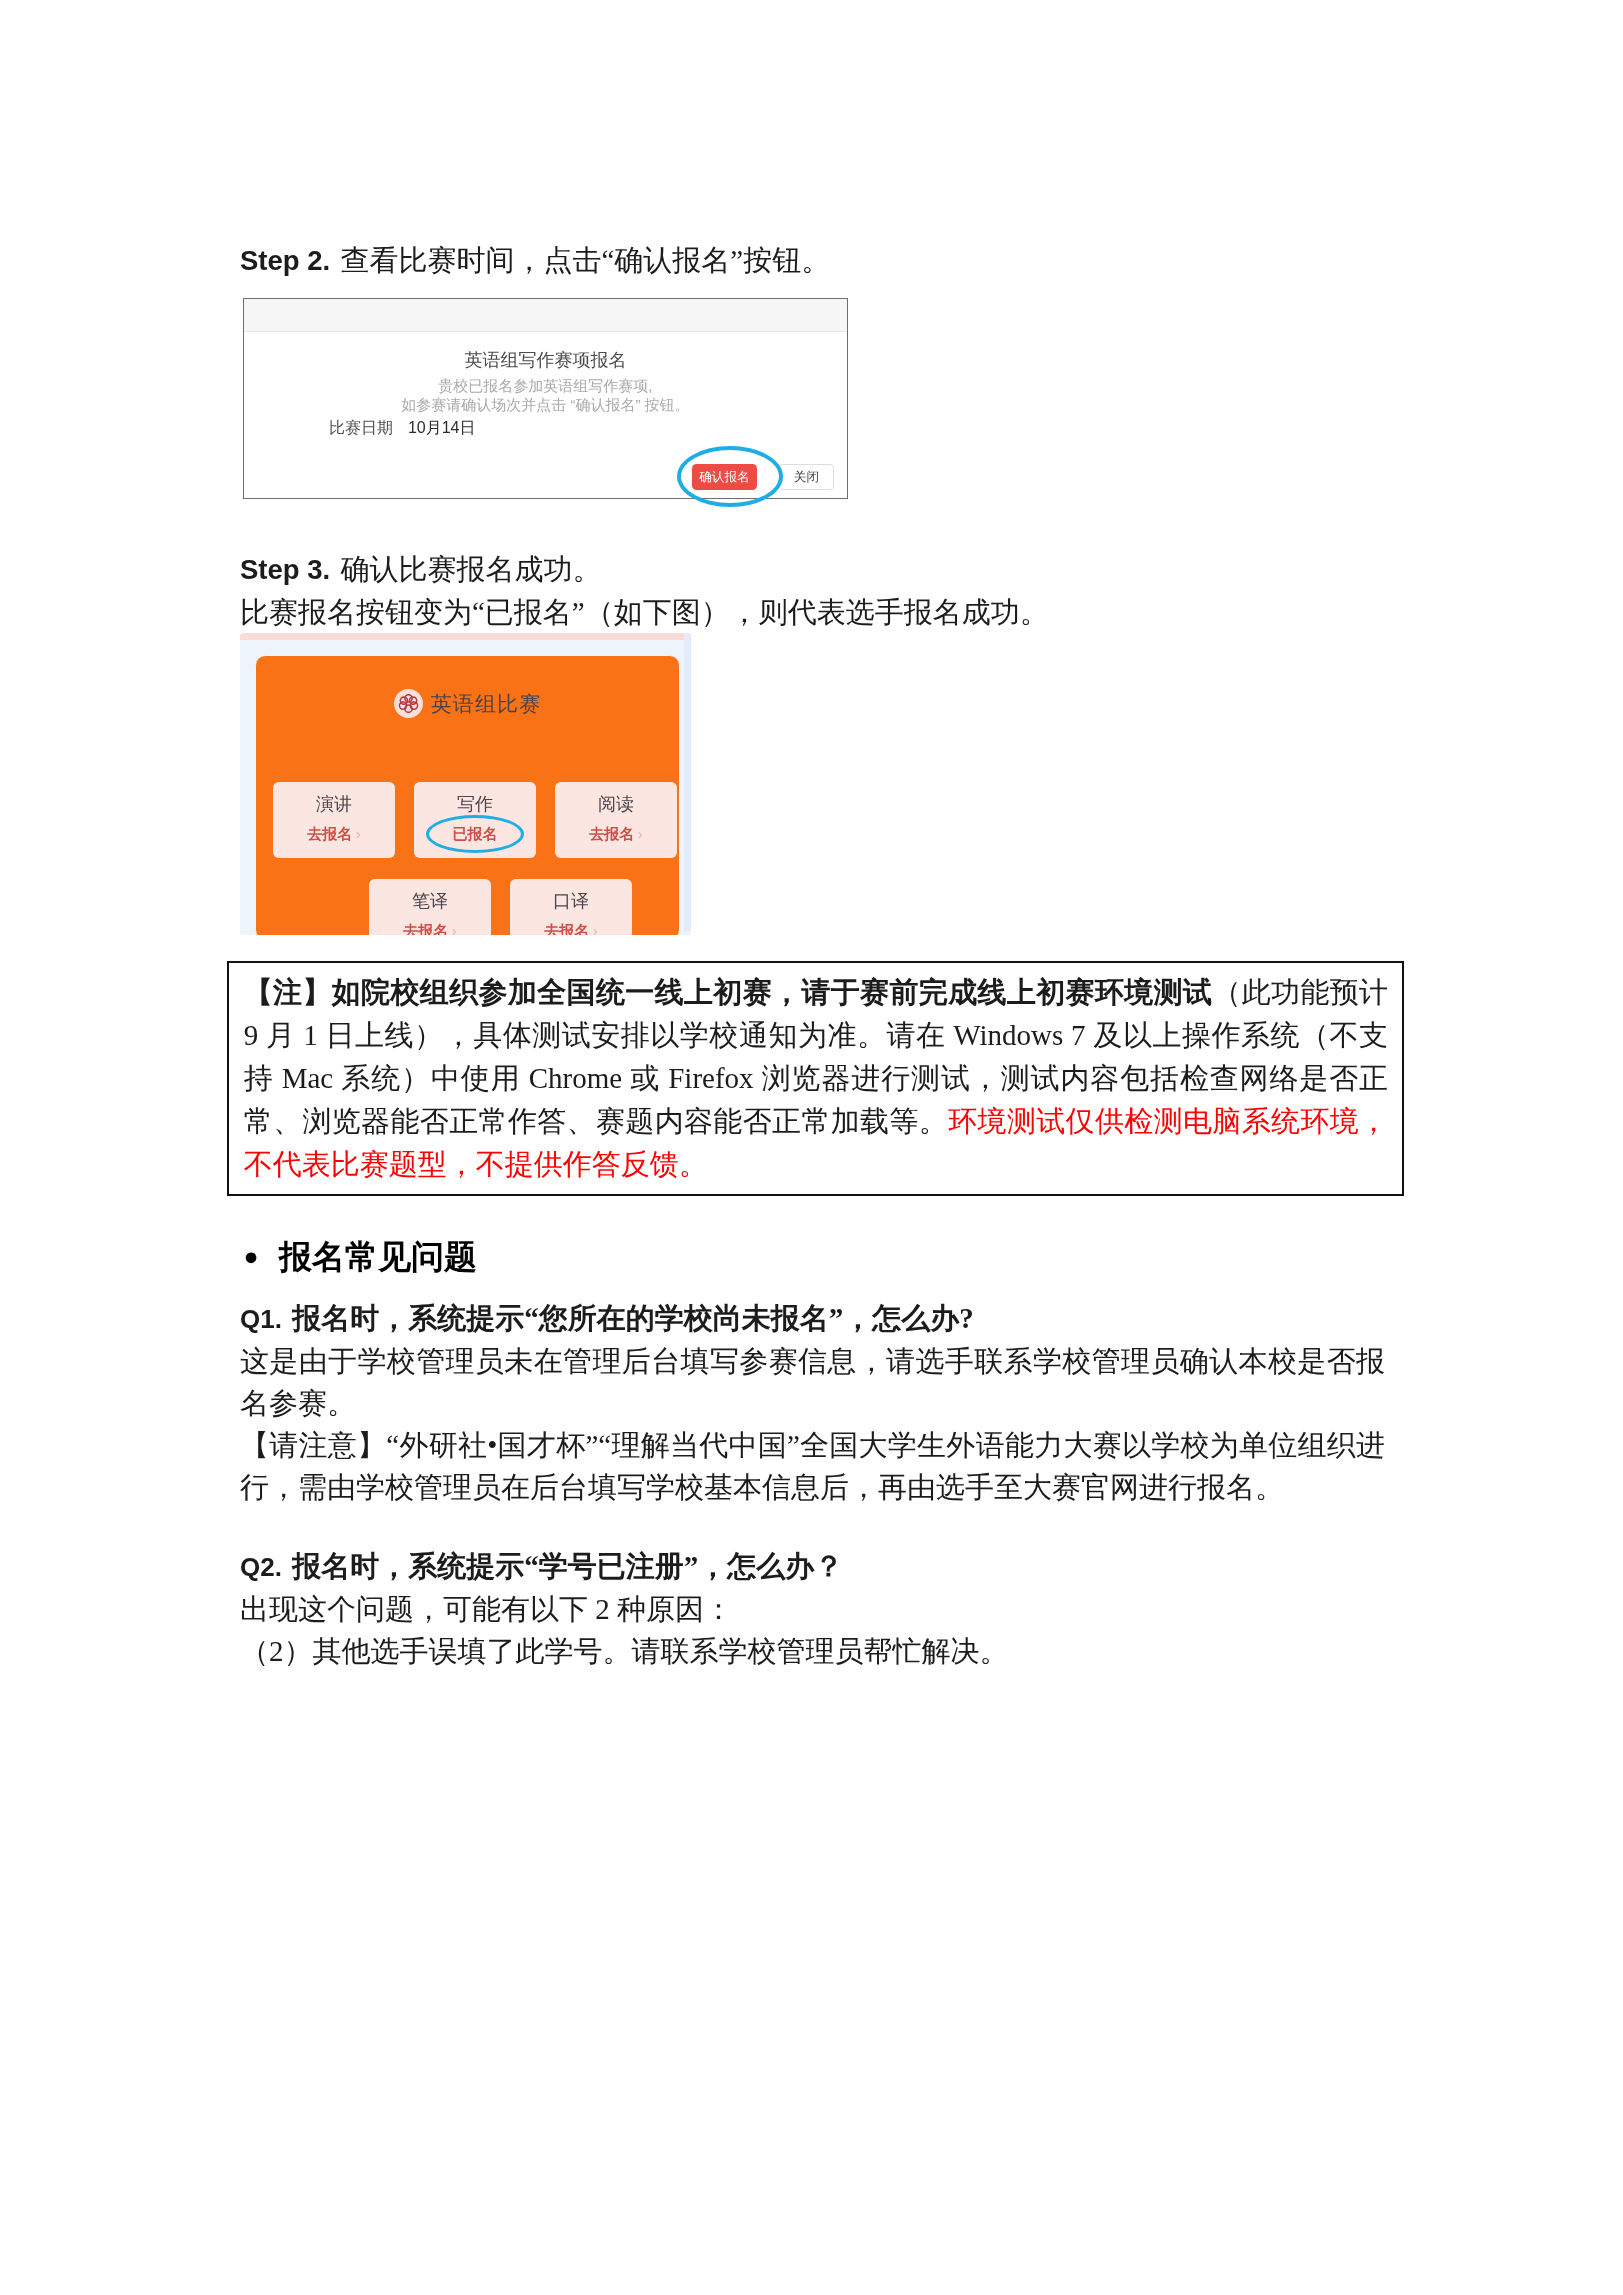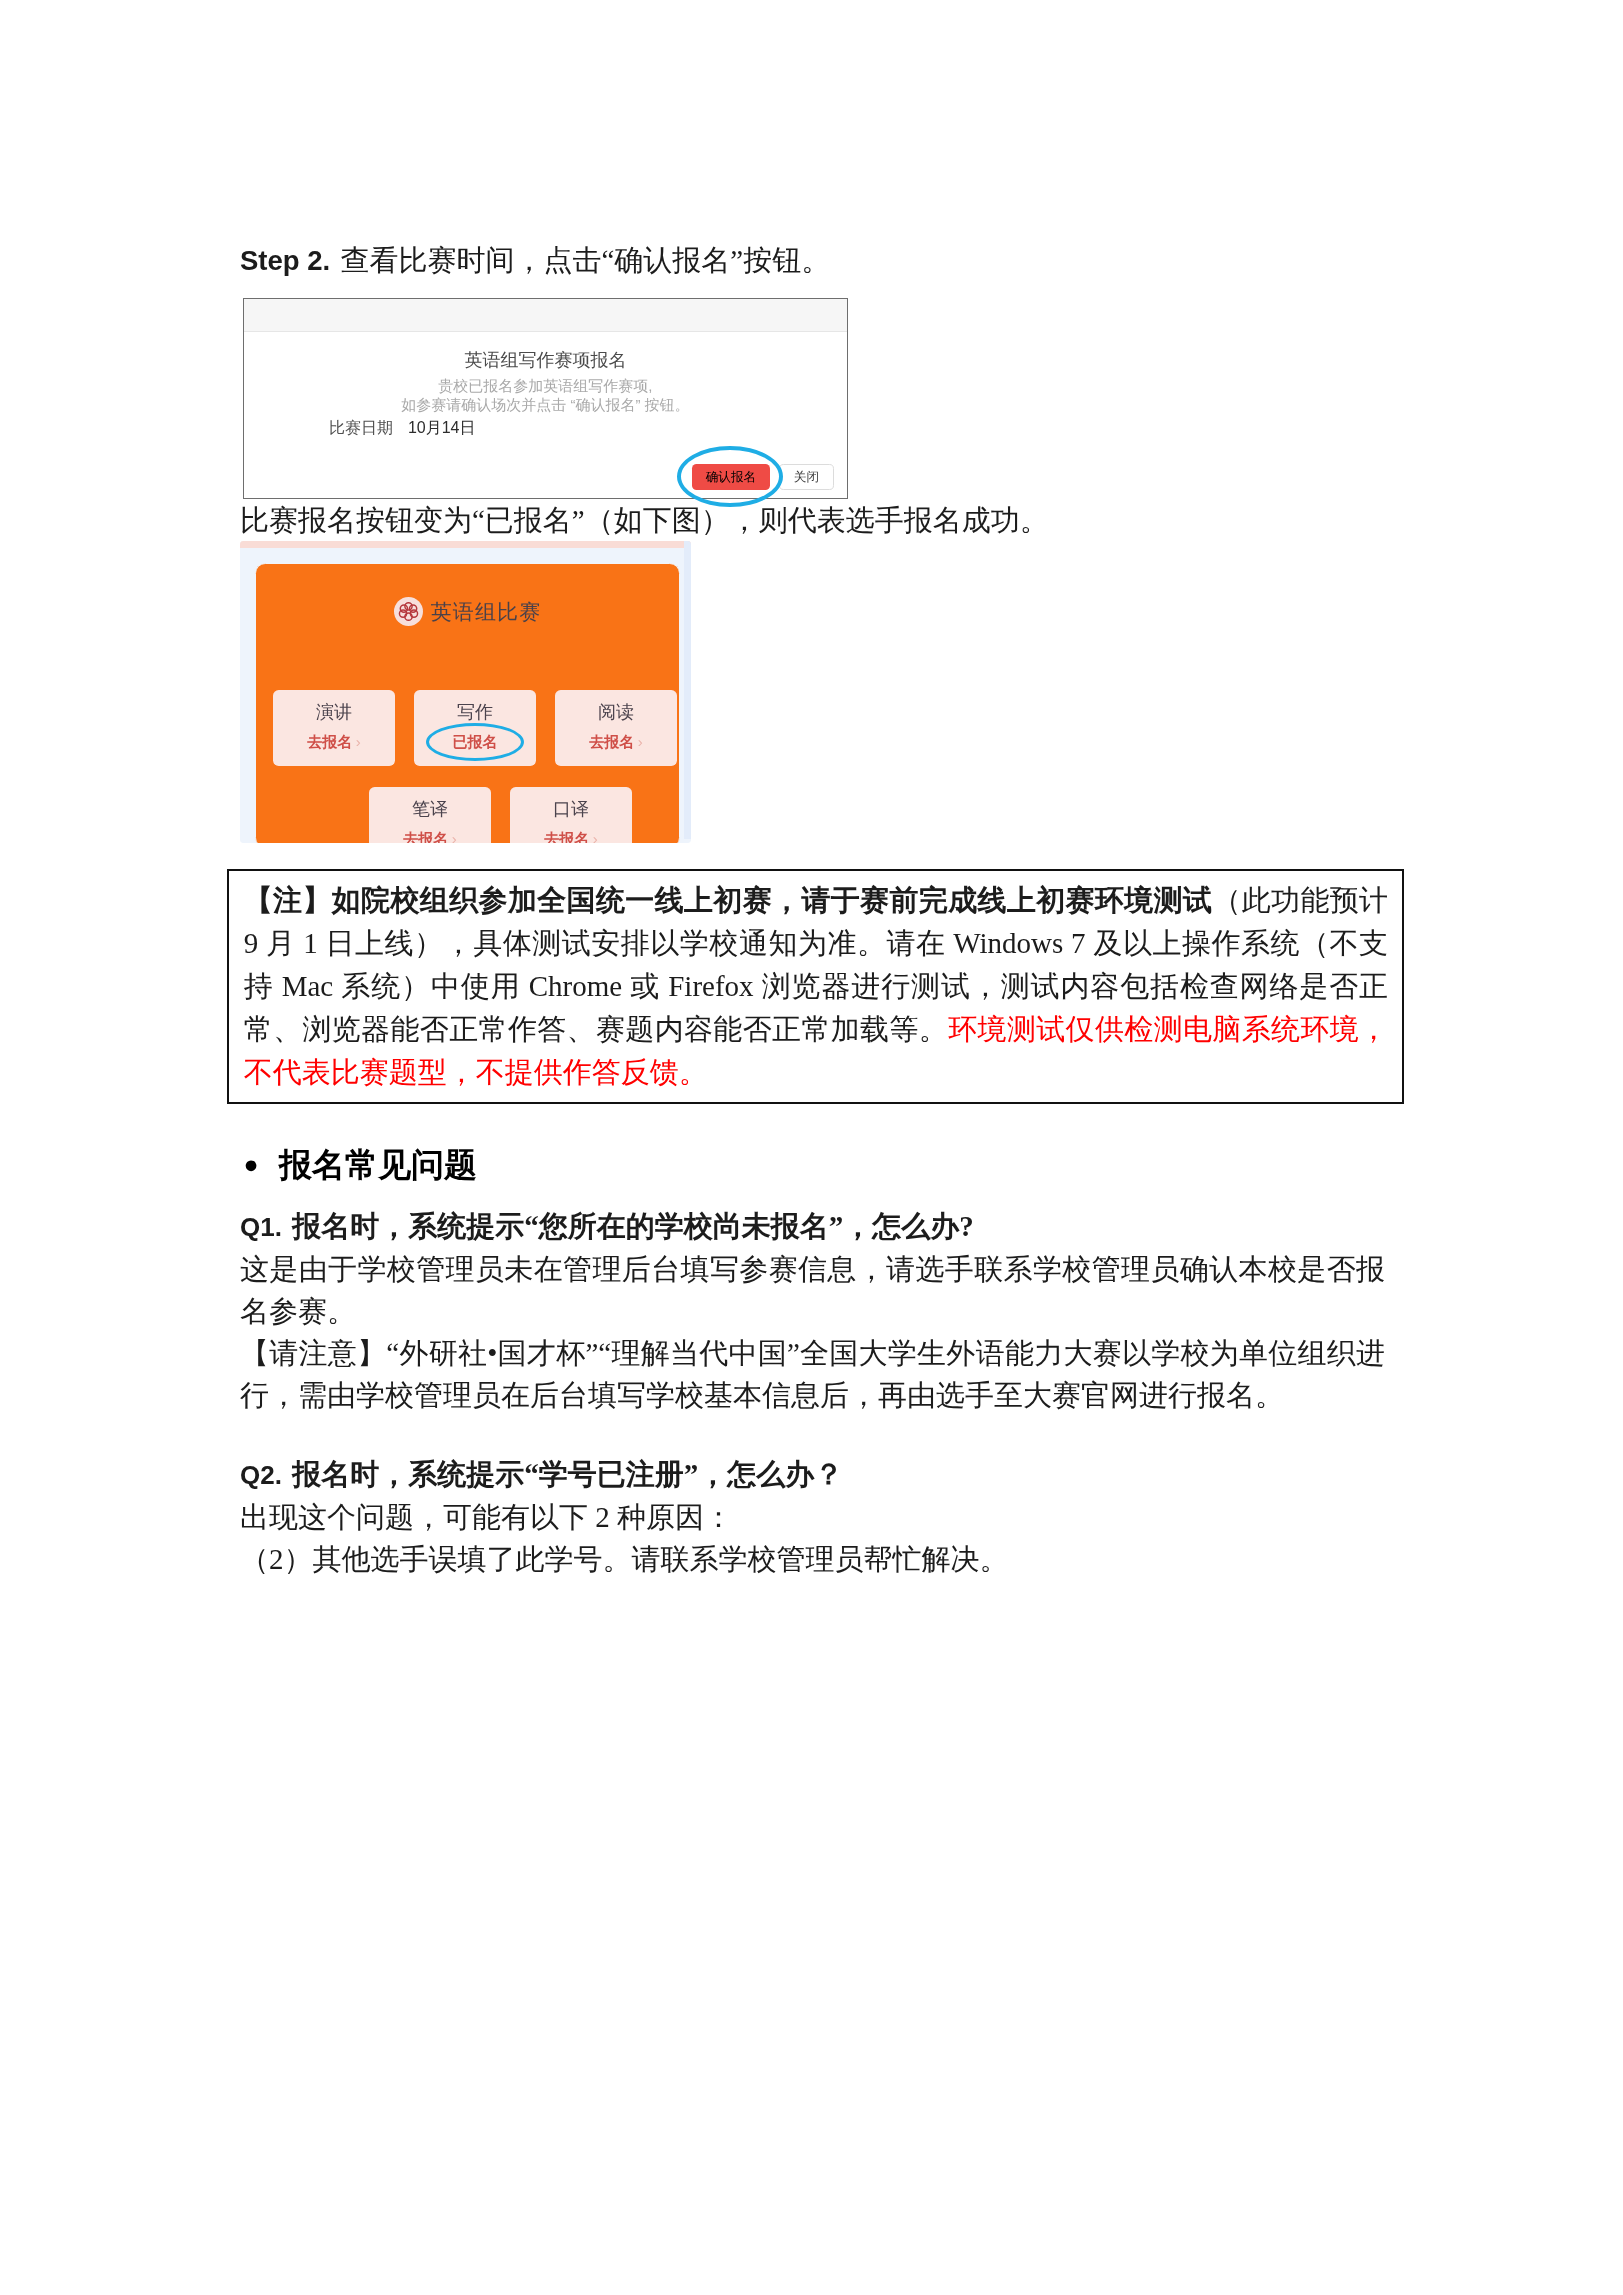--- a/index.html
+++ b/index.html
@@ -24,22 +24,22 @@
     font-family:"Liberation Sans","DejaVu Sans",sans-serif;
     padding-left:32px;
   }
   .shot1-header { position:absolute; top:0; left:0; right:0; height:32px; background:#f6f6f6; border-bottom:1.1px solid #e6e6e6; }
   .shot1-title { position:absolute; top:49px; left:0; right:0; text-align:center; font-size:18px; font-weight:500; color:#4a4a4a; }
   .shot1-msg1 { position:absolute; top:78px; left:0; right:0; text-align:center; font-size:15px; color:#a9a9a9; }
   .shot1-msg2 { position:absolute; top:97px; left:0; right:0; text-align:center; font-size:15px; color:#a9a9a9; }
   .shot1-date-label { position:absolute; top:119px; left:85px; font-size:16px; color:#4f4f4f;font-family:Liberation Mono, monospace; }
   .shot1-date-value { position:absolute; top:119px; left:164px; font-size:16px; font-weight:500; color:#2d2d2d; }
   .btn-confirm {
-    position:absolute; top:165px; left:448px; width:78px; height:26px;
-    background:#ef4b45; color:#000000; font-size:12.6px; border:none; border-radius:4.6px;
+    position:absolute; top:165px; left:448px; width:65px; height:26px;
+    background:#ef4b45; color:#ffffff; font-size:12.6px; border:none; border-radius:4.6px;
     font-family:Liberation Serif, serif; cursor:pointer;
   }
   .btn-close {
     position:absolute; top:165px; left:535px; width:55px; height:26px;
     background:#ffffff; color:#3a3a3a; font-size:12.6px; border:1.1px solid #dcdcdc; border-radius:4.6px;
     font-family:inherit; cursor:pointer;
   }
   .dialog-ellipse {
     position:absolute; top:147px; left:433px; width:106px; height:61px;
     border:4.6px solid #1fade5; border-radius:50%; box-sizing:border-box; pointer-events:none;
@@ -106,20 +106,21 @@
     <div class="shot1-title">英语组写作赛项报名</div>
     <div class="shot1-msg1">贵校已报名参加英语组写作赛项,</div>
     <div class="shot1-msg2">如参赛请确认场次并点击 “确认报名” 按钮。</div>
     <div class="shot1-date-label">比赛日期</div>
     <div class="shot1-date-value">10月14日</div>
     <button class="btn-confirm">确认报名</button>
     <button class="btn-close">关闭</button>
     <div class="dialog-ellipse"></div>
   </div>
 
+  <p class="step-heading" style="margin-top:49px;"><span class="latin-bold">Step 3.</span><span>确认比赛报名成功。</span></p>
   <p>比赛报名按钮变为“已报名”（如下图），则代表选手报名成功。</p>
 
   <div class="shot2">
     <div class="shot2-pinkstrip"></div>
     <div class="shot2-bluestrip"></div>
     <div class="shot2-card">
       <div class="shot2-title-row">
         <span class="logo">
           <svg class="logo-icon" viewBox="0 0 48 48" xmlns="http://www.w3.org/2000/svg">
             <circle cx="24" cy="24" r="24" fill="#f7dfdc"></circle>

